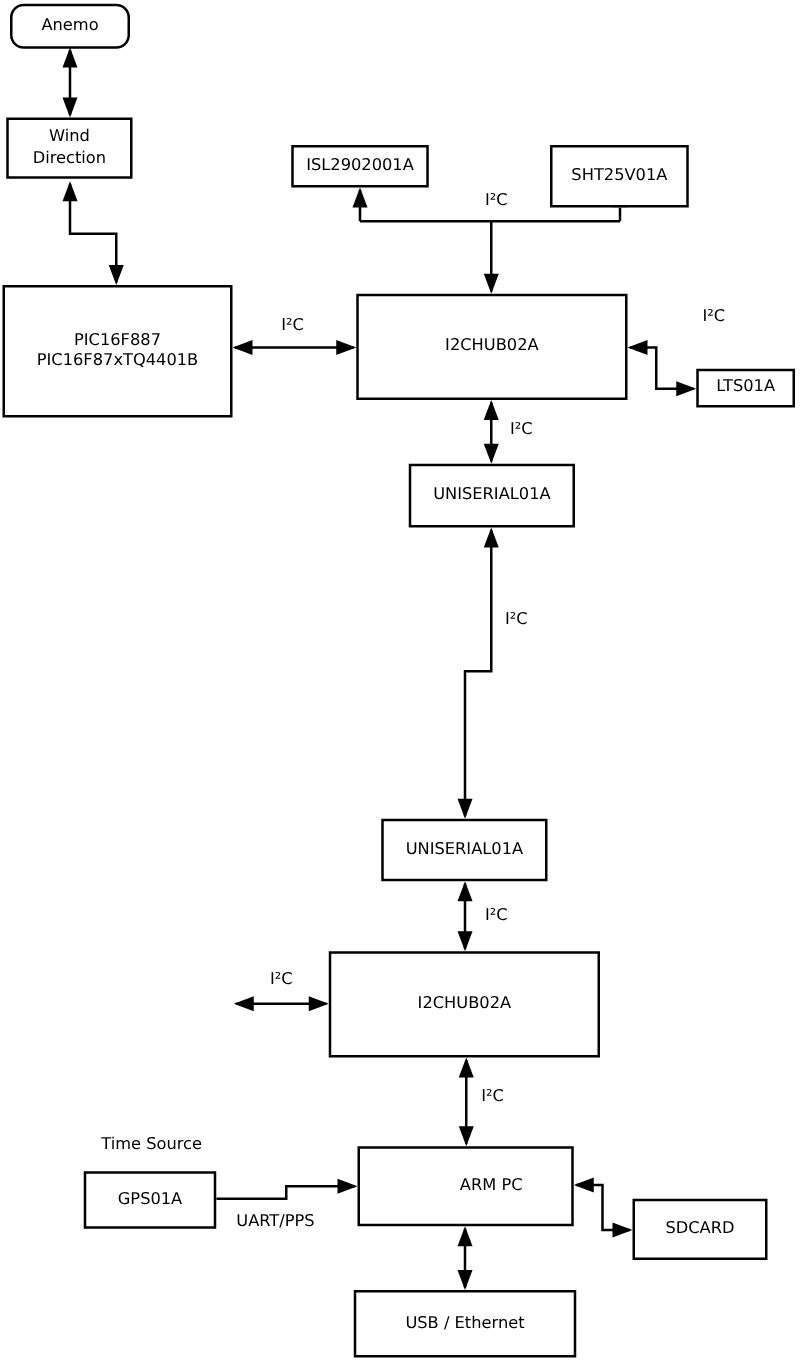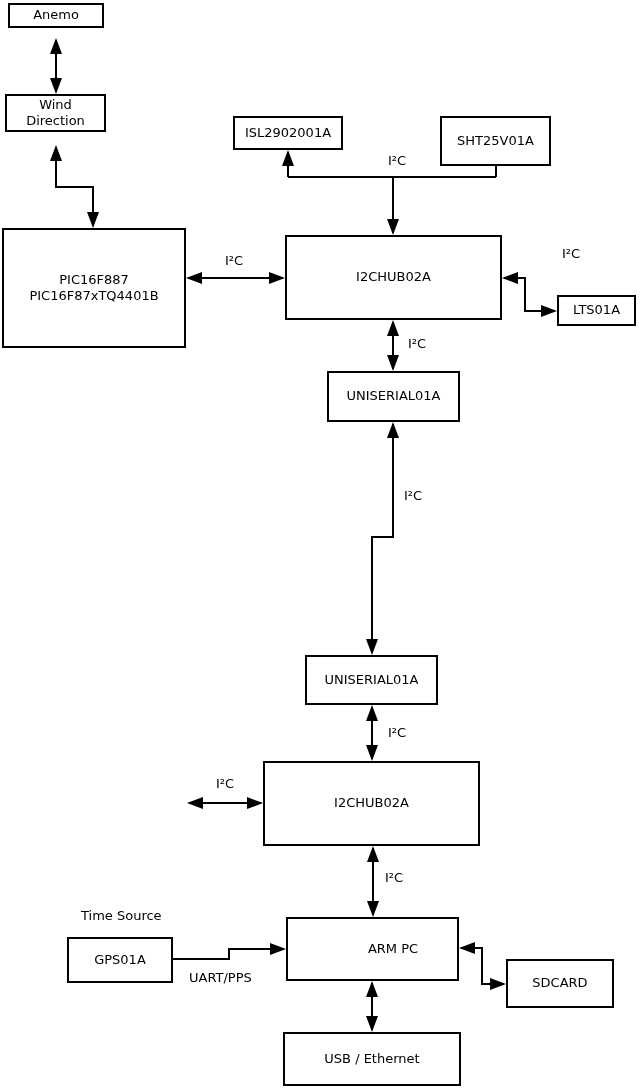--- a/index.html
+++ b/index.html
@@ -134,30 +134,30 @@
       <polygon points="506,984 490,978 490,990"></polygon>
     </g>
 
     <g>
       <path d="M 372 983 L 372 1030"></path>
       <polygon points="372,981 366,997 378,997"></polygon>
       <polygon points="372,1032 366,1016 378,1016"></polygon>
     </g>
   </svg>
 
-  <div class="node" style="left:8px; top:3px; width:96px; height:25px;">
+  <div class="node" style="left:8px; top:3px; width:96px; height:36px;border-radius:11px;">
     <span>Anemo</span>
   </div>
 
-  <div class="node" style="left:5px; top:94px; width:101px; height:38px;">
+  <div class="node" style="left:5px; top:94px; width:101px; height:49px;">
     <span>Wind</span>
     <span>Direction</span>
   </div>
 
-  <div class="node" style="left:2px; top:228px; width:184px; height:120px;">
+  <div class="node" style="left:2px; top:228px; width:184px; height:106px;">
     <span>PIC16F887</span>
     <span>PIC16F87xTQ4401B</span>
   </div>
 
   <div class="node" style="left:233px; top:116px; width:110px; height:34px;">
     <span>ISL2902001A</span>
   </div>
 
   <div class="node" style="left:440px; top:116px; width:111px; height:50px;">
     <span>SHT25V01A</span>

